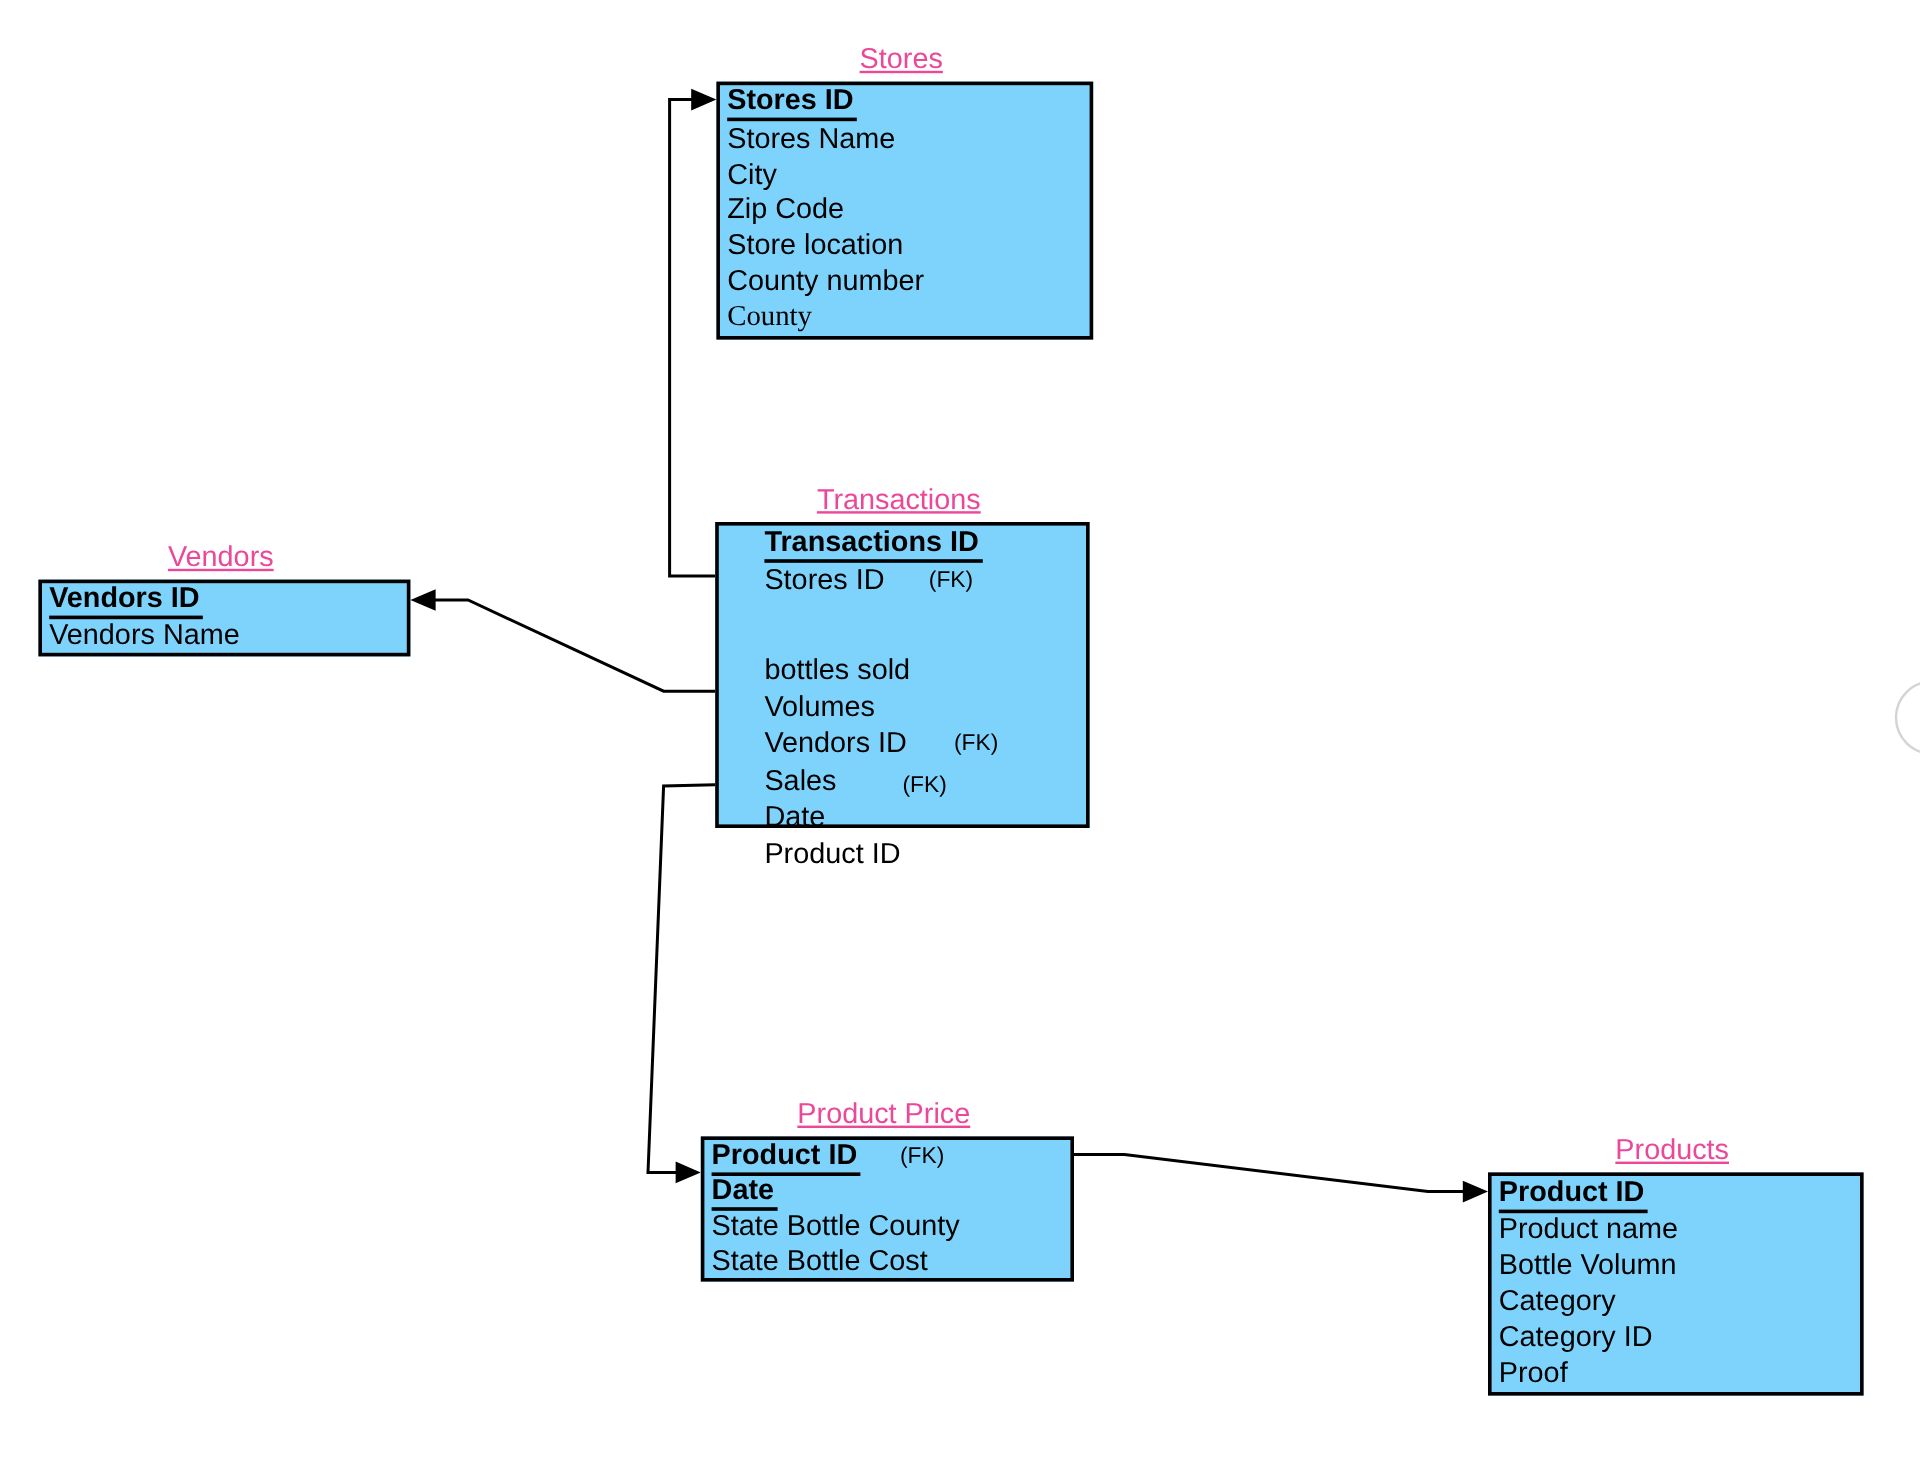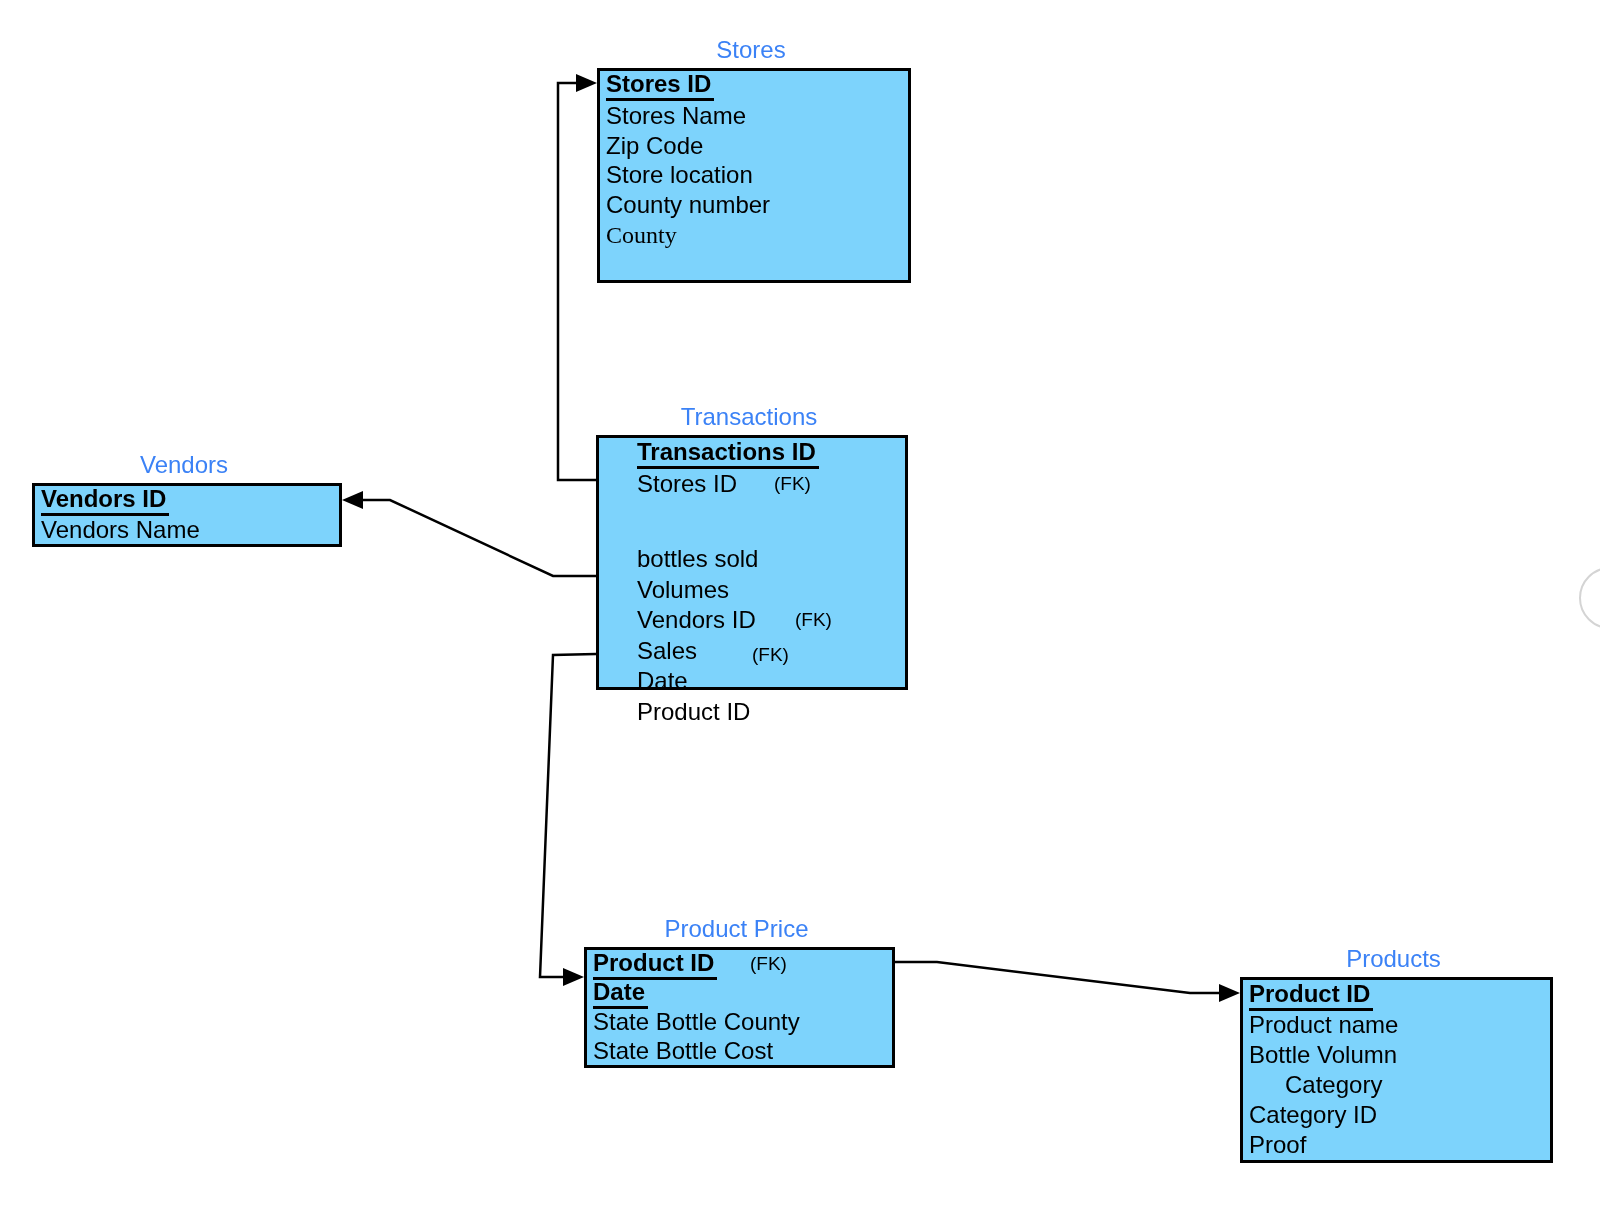--- a/index.html
+++ b/index.html
@@ -2,21 +2,21 @@
 <html><head>
 <meta charset="utf-8">
 <style>
   html, body { margin:0; padding:0; background:#ffffff; }
   .canvas {
     position:relative; width:1600px; height:1227px; overflow:hidden;
     background:#ffffff; font-family:"Liberation Sans", sans-serif; color:#000;
   }
   .entity-title {
     position:absolute; text-align:center; font-size:24px; line-height:28px;
-    color:#3b82f6; white-space:nowrap;
+    color:#ec4899; white-space:nowrap;text-decoration:underline;
   }
   .entity-box {
     position:absolute; border:3px solid #000; background:#7dd3fc;
     box-sizing:border-box;
   }
   .field-row {
     position:relative; display:flex; align-items:center;
     padding-left:6px; font-size:24px; white-space:nowrap; color:#000;
   }
   .pk-label {
@@ -58,20 +58,23 @@
   </svg>
 
   <div id="entities-layer">
       <div class="entity-title" style="left: 594px; top: 36px; width: 314px;">Stores</div>
       <div class="entity-box" style="left: 597px; top: 68px; width: 314px; height: 215px;">
         <div class="field-row" style="height: 29.8571px;">
           <span class="pk-label">Stores ID</span>
         </div>
         <div class="field-row" style="height: 29.8571px;">
           <span class="plain-label">Stores Name</span>
+        </div>
+        <div class="field-row" style="height: 29.8571px;">
+          <span class="plain-label">City</span>
         </div>
         <div class="field-row" style="height: 29.8571px;">
           <span class="plain-label">Zip Code</span>
         </div>
         <div class="field-row" style="height: 29.8571px;">
           <span class="plain-label">Store location</span>
         </div>
         <div class="field-row" style="height: 29.8571px;">
           <span class="plain-label">County number</span>
         </div>
@@ -138,21 +141,21 @@
       <div class="entity-box" style="left: 1240px; top: 977px; width: 313px; height: 186px;">
         <div class="field-row" style="height: 30px;">
           <span class="pk-label">Product ID</span>
         </div>
         <div class="field-row" style="height: 30px;">
           <span class="plain-label">Product name</span>
         </div>
         <div class="field-row" style="height: 30px;">
           <span class="plain-label">Bottle Volumn</span>
         </div>
-        <div class="field-row" style="height: 30px; margin-left: 36px;">
+        <div class="field-row" style="height: 30px;">
           <span class="plain-label">Category</span>
         </div>
         <div class="field-row" style="height: 30px; text-align: center;">
           <span class="plain-label">Category ID</span>
         </div>
         <div class="field-row" style="height: 30px;">
           <span class="plain-label">Proof</span>
         </div>
       </div>
     </div>

